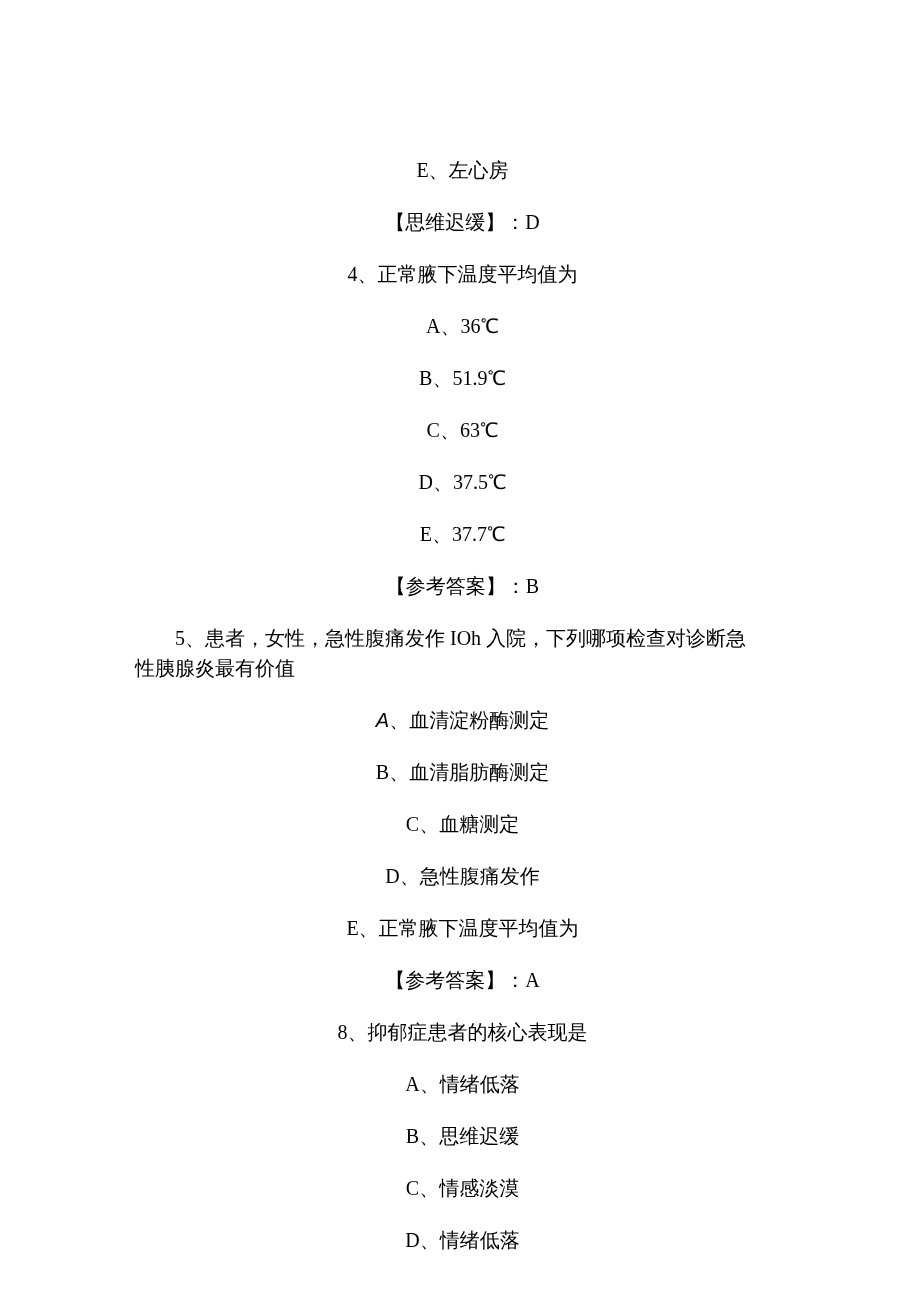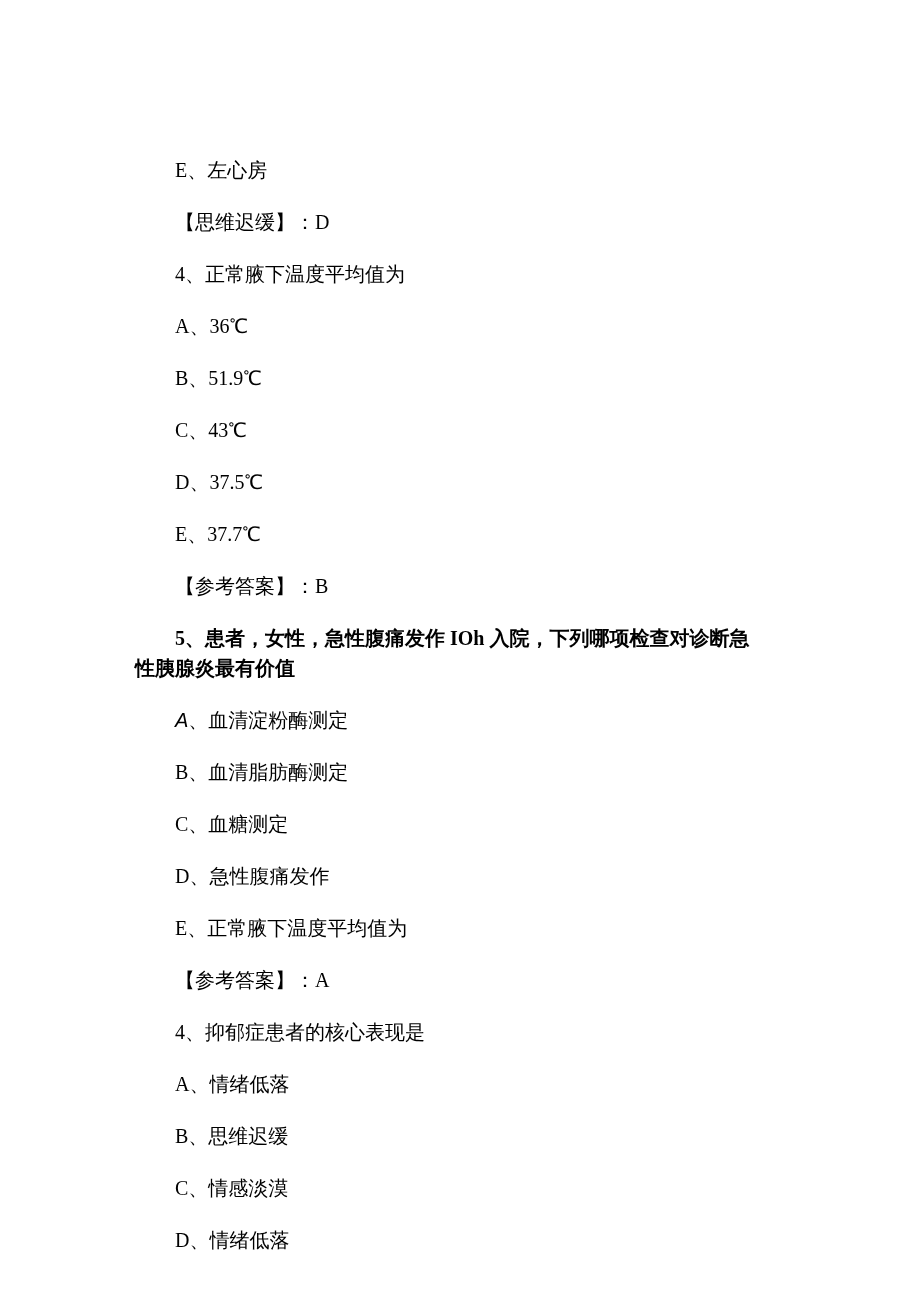--- a/index.html
+++ b/index.html
@@ -9,46 +9,47 @@
       color: #000;
       background: #fff;
       margin: 0;
       padding: 155px 170px 100px 135px;
       width: 920px;
       box-sizing: border-box;
     }
     .line {
       margin: 0 0 22px 0;
       text-indent: 2em;
+      text-align: center;
     }
     .q5 {
       text-indent: 2em;
       margin: 0 0 22px 0;
     }
     .ital-a {
       font-style: italic;
       font-family: Arial, sans-serif;
     }
   </style>
 </head>
 <body>
 
 <p class="line">E、左心房</p>
 <p class="line">【思维迟缓】：D</p>
 <p class="line">4、正常腋下温度平均值为</p>
 <p class="line">A、36℃</p>
 <p class="line">B、51.9℃</p>
-<p class="line">C、43℃</p>
+<p class="line">C、63℃</p>
 <p class="line">D、37.5℃</p>
 <p class="line">E、37.7℃</p>
 <p class="line">【参考答案】：B</p>
-<p class="q5" style="text-indent:2em; padding-left:0;font-weight:bold;">5、患者，女性，急性腹痛发作 IOh 入院，下列哪项检查对诊断急性胰腺炎最有价值</p>
+<p class="q5" style="text-indent:2em; padding-left:0;">5、患者，女性，急性腹痛发作 IOh 入院，下列哪项检查对诊断急性胰腺炎最有价值</p>
 <p class="line"><span class="ital-a">A</span><span>、血清淀粉酶测定</span></p>
 <p class="line">B、血清脂肪酶测定</p>
 <p class="line">C、血糖测定</p>
 <p class="line">D、急性腹痛发作</p>
 <p class="line">E、正常腋下温度平均值为</p>
 <p class="line">【参考答案】：A</p>
-<p class="line">4、抑郁症患者的核心表现是</p>
+<p class="line">8、抑郁症患者的核心表现是</p>
 <p class="line">A、情绪低落</p>
 <p class="line">B、思维迟缓</p>
 <p class="line">C、情感淡漠</p>
 <p class="line">D、情绪低落</p>
 
 </body></html>

